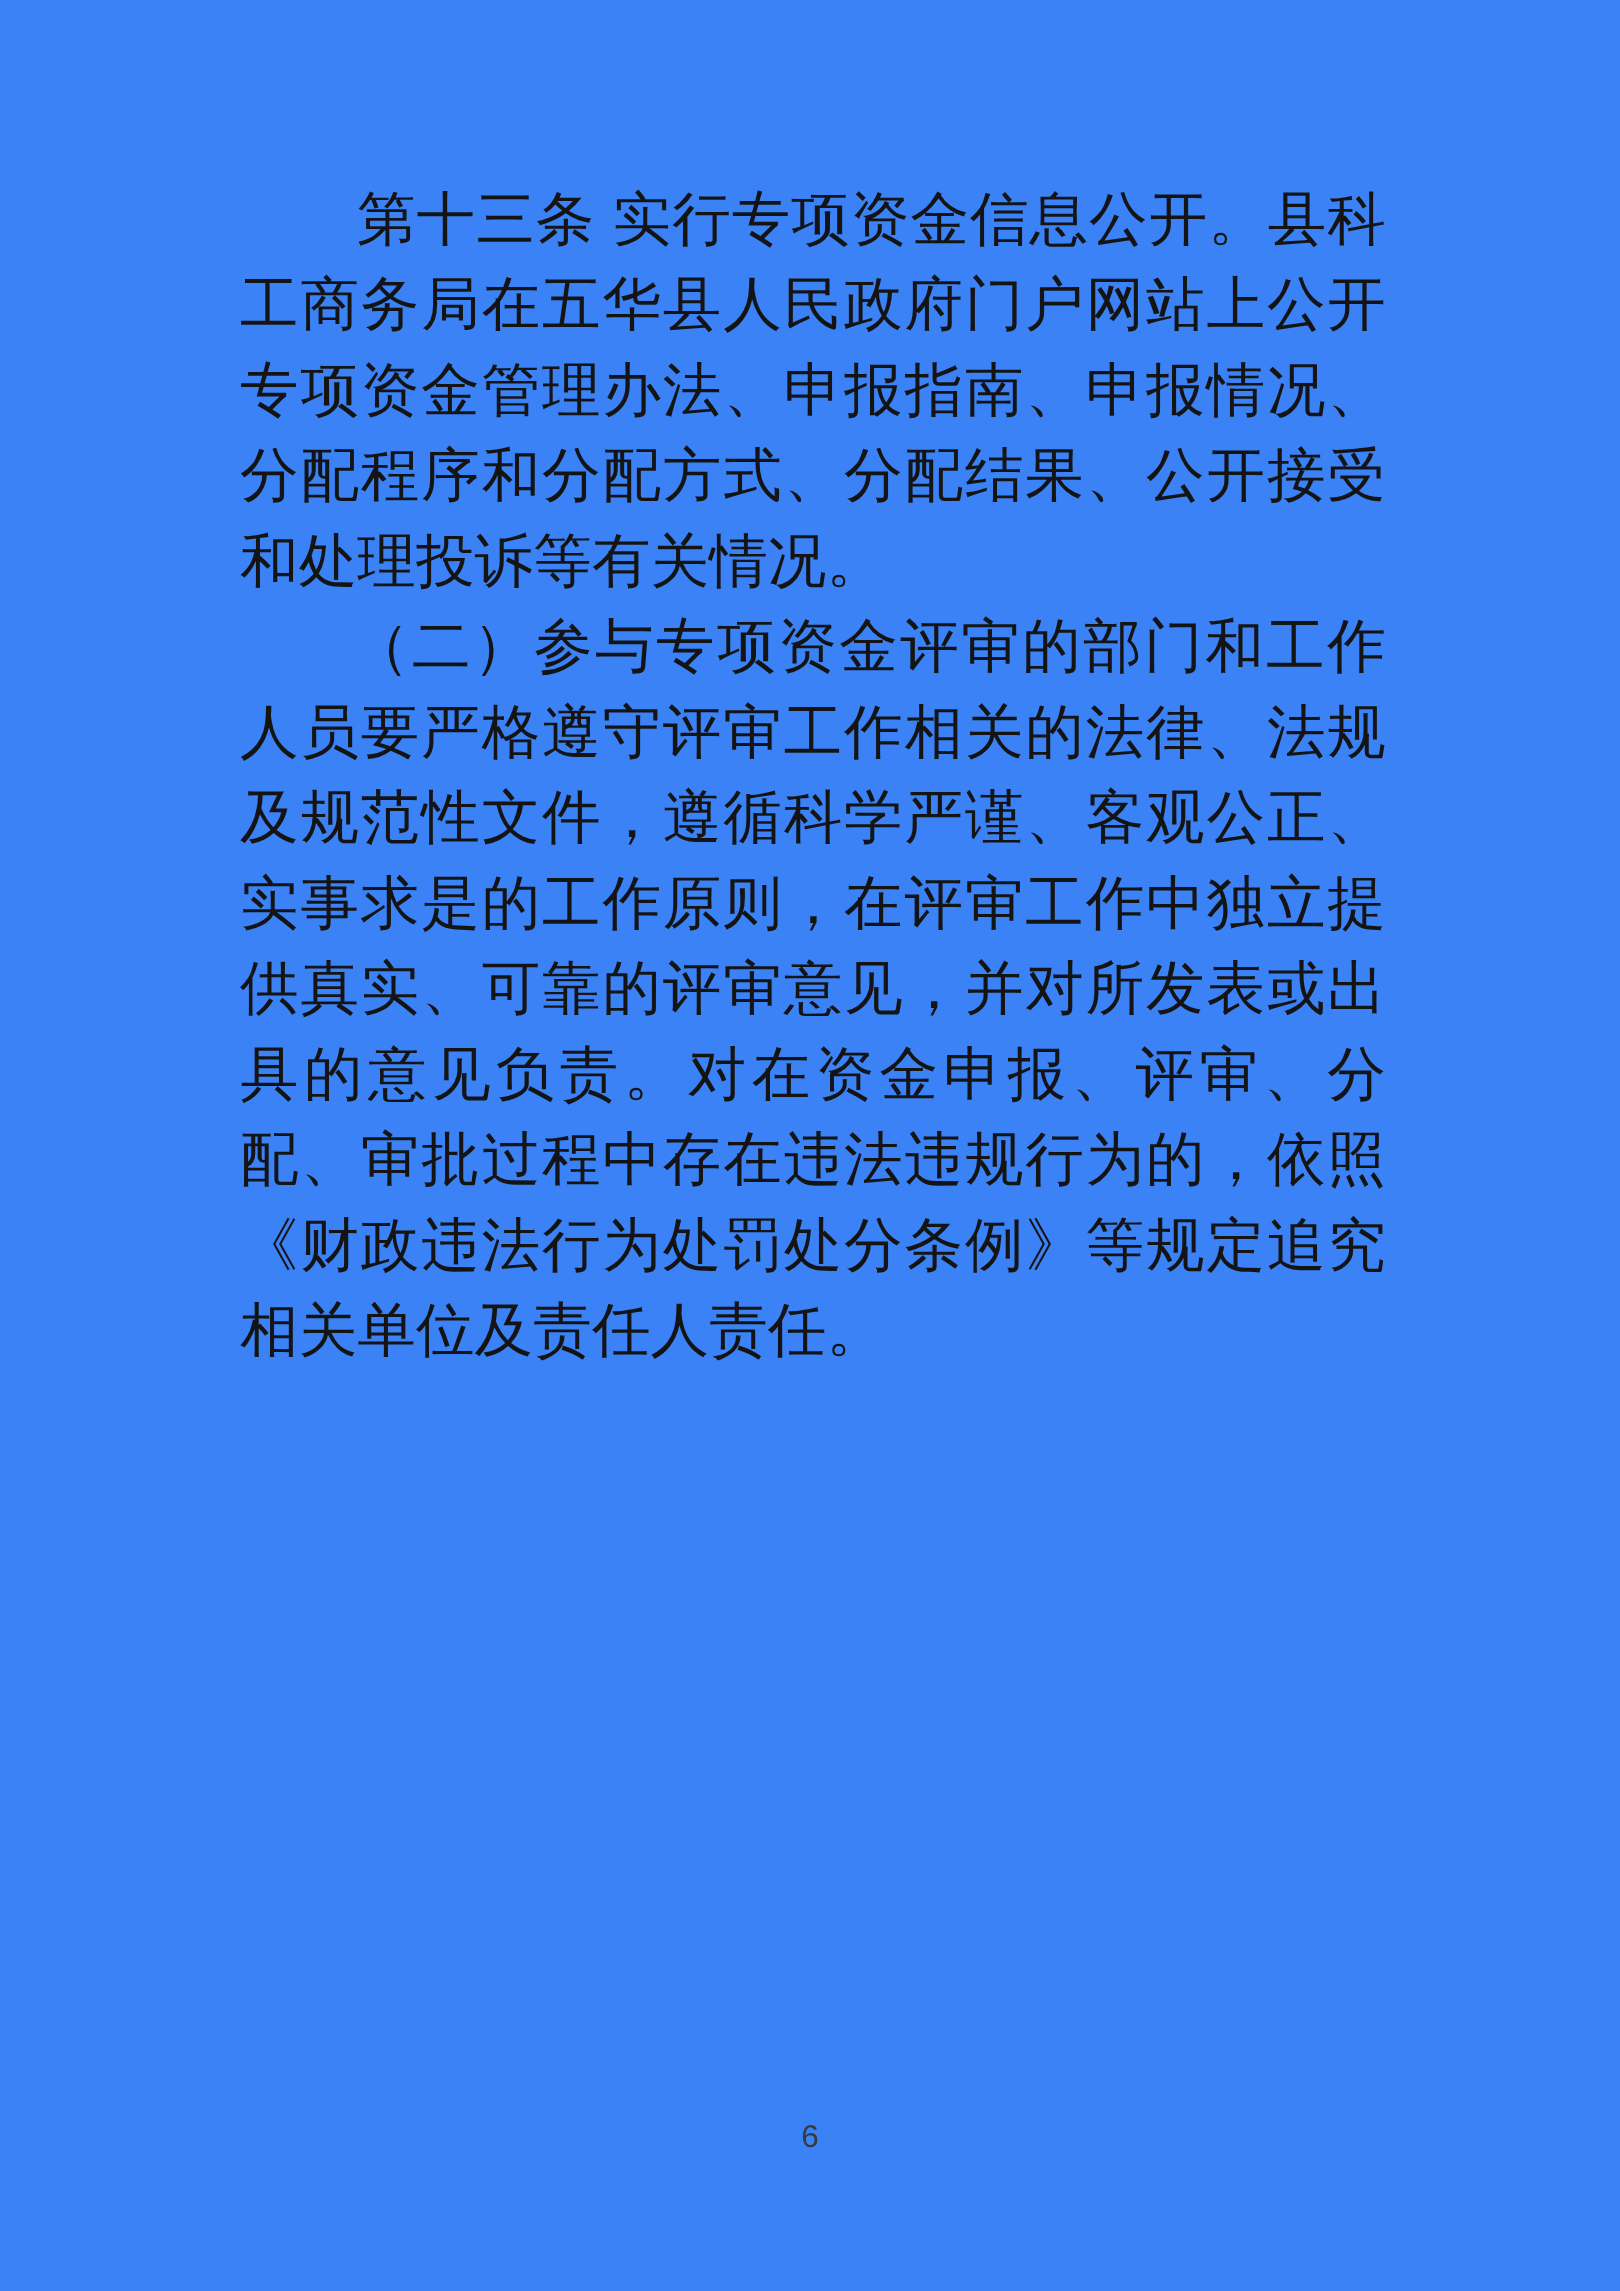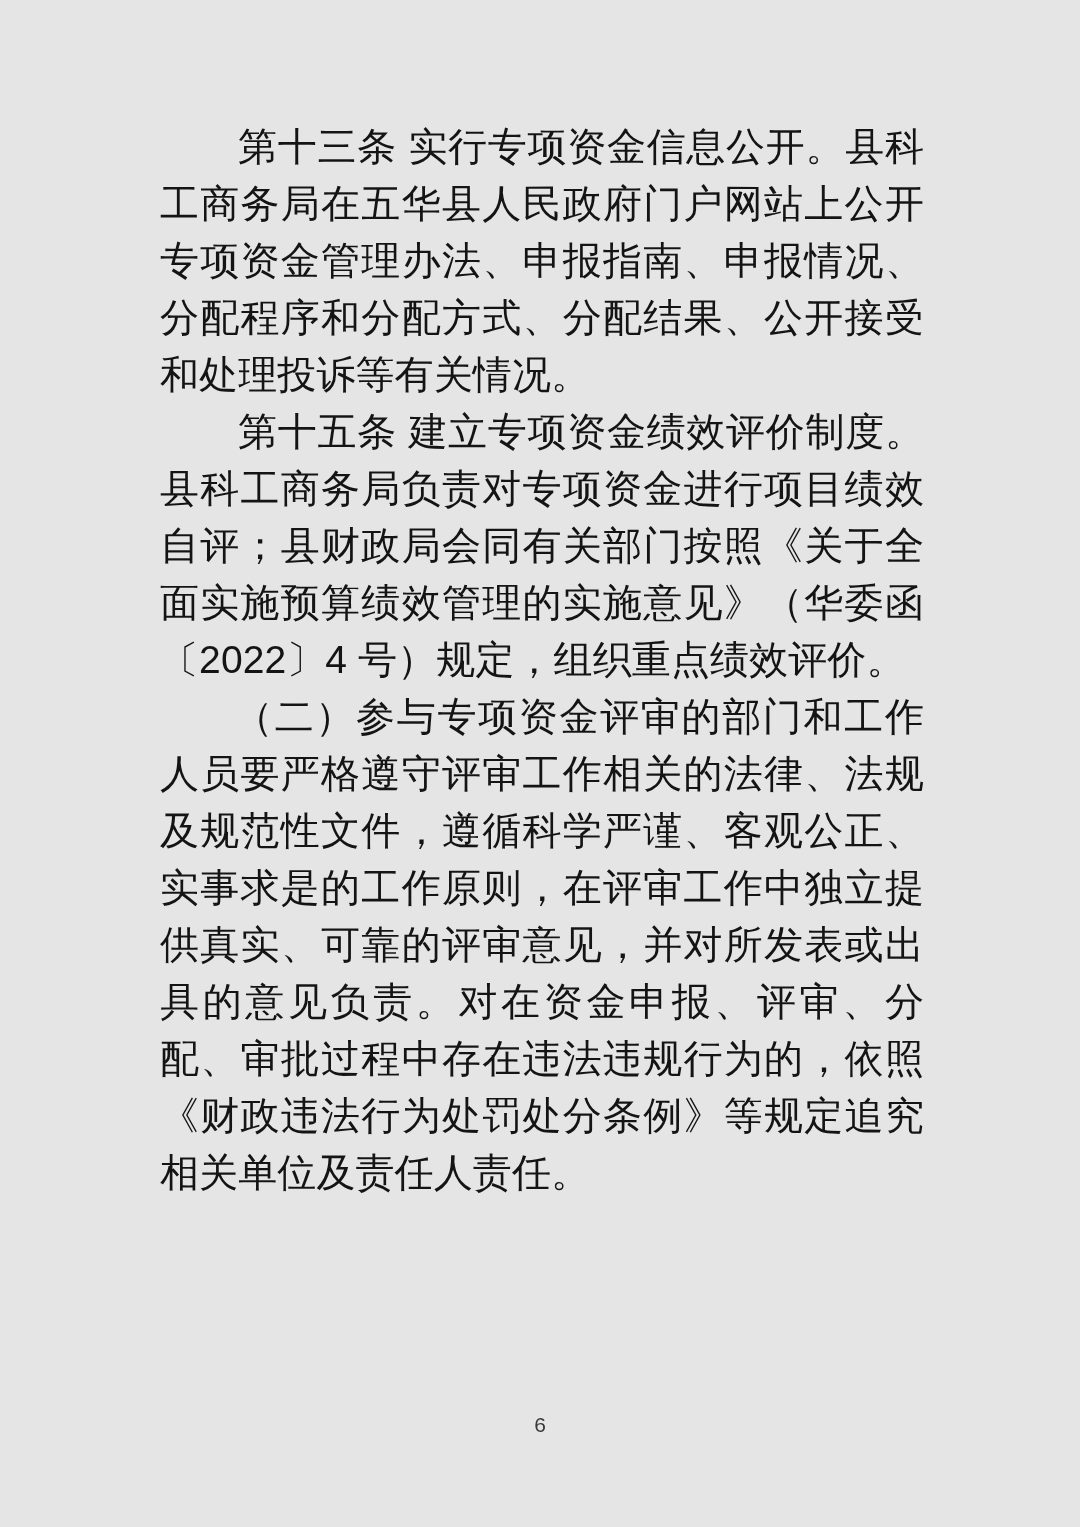--- a/index.html
+++ b/index.html
@@ -6,21 +6,21 @@
   html, body {
     margin: 0;
     padding: 0;
     background: #ffffff;
   }
 
   .page {
     position: relative;
     width: 1080px;
     height: 1527px;
-    background: #e5e5e5;
+    background: #3b82f6;
     margin: 0 auto;
     overflow: hidden;
     box-sizing: border-box;
   }
 
   .text-block {
     position: absolute;
     left: 160px;
     top: 118px;
     width: 764px;
@@ -65,21 +65,20 @@
 </head>
 <body>
 
 <div class="page">
 
   <div class="text-block">
 
     <p class="para indent-2">第十三条 实行专项资金信息公开。县科工商务局在五华县人民政府门户网站上公开专项资金管理办法、申报指南、申报情况、分配程序和分配方式、分配结果、公开接受和处理投诉等有关情况。</p>
 
 
-    <p class="para indent-2">第十五条 建立专项资金绩效评价制度。县科工商务局负责对专项资金进行项目绩效自评；县财政局会同有关部门按照《关于全面实施预算绩效管理的实施意见》（华委函〔2022〕4 号）规定，组织重点绩效评价。</p>
 
 
 
     <p class="para indent-paren">（二）参与专项资金评审的部门和工作人员要严格遵守评审工作相关的法律、法规及规范性文件，遵循科学严谨、客观公正、实事求是的工作原则，在评审工作中独立提供真实、可靠的评审意见，并对所发表或出具的意见负责。对在资金申报、评审、分配、审批过程中存在违法违规行为的，依照《财政违法行为处罚处分条例》等规定追究相关单位及责任人责任。</p>
 
   </div>
 
   <div class="page-number">6</div>
 
 </div>

